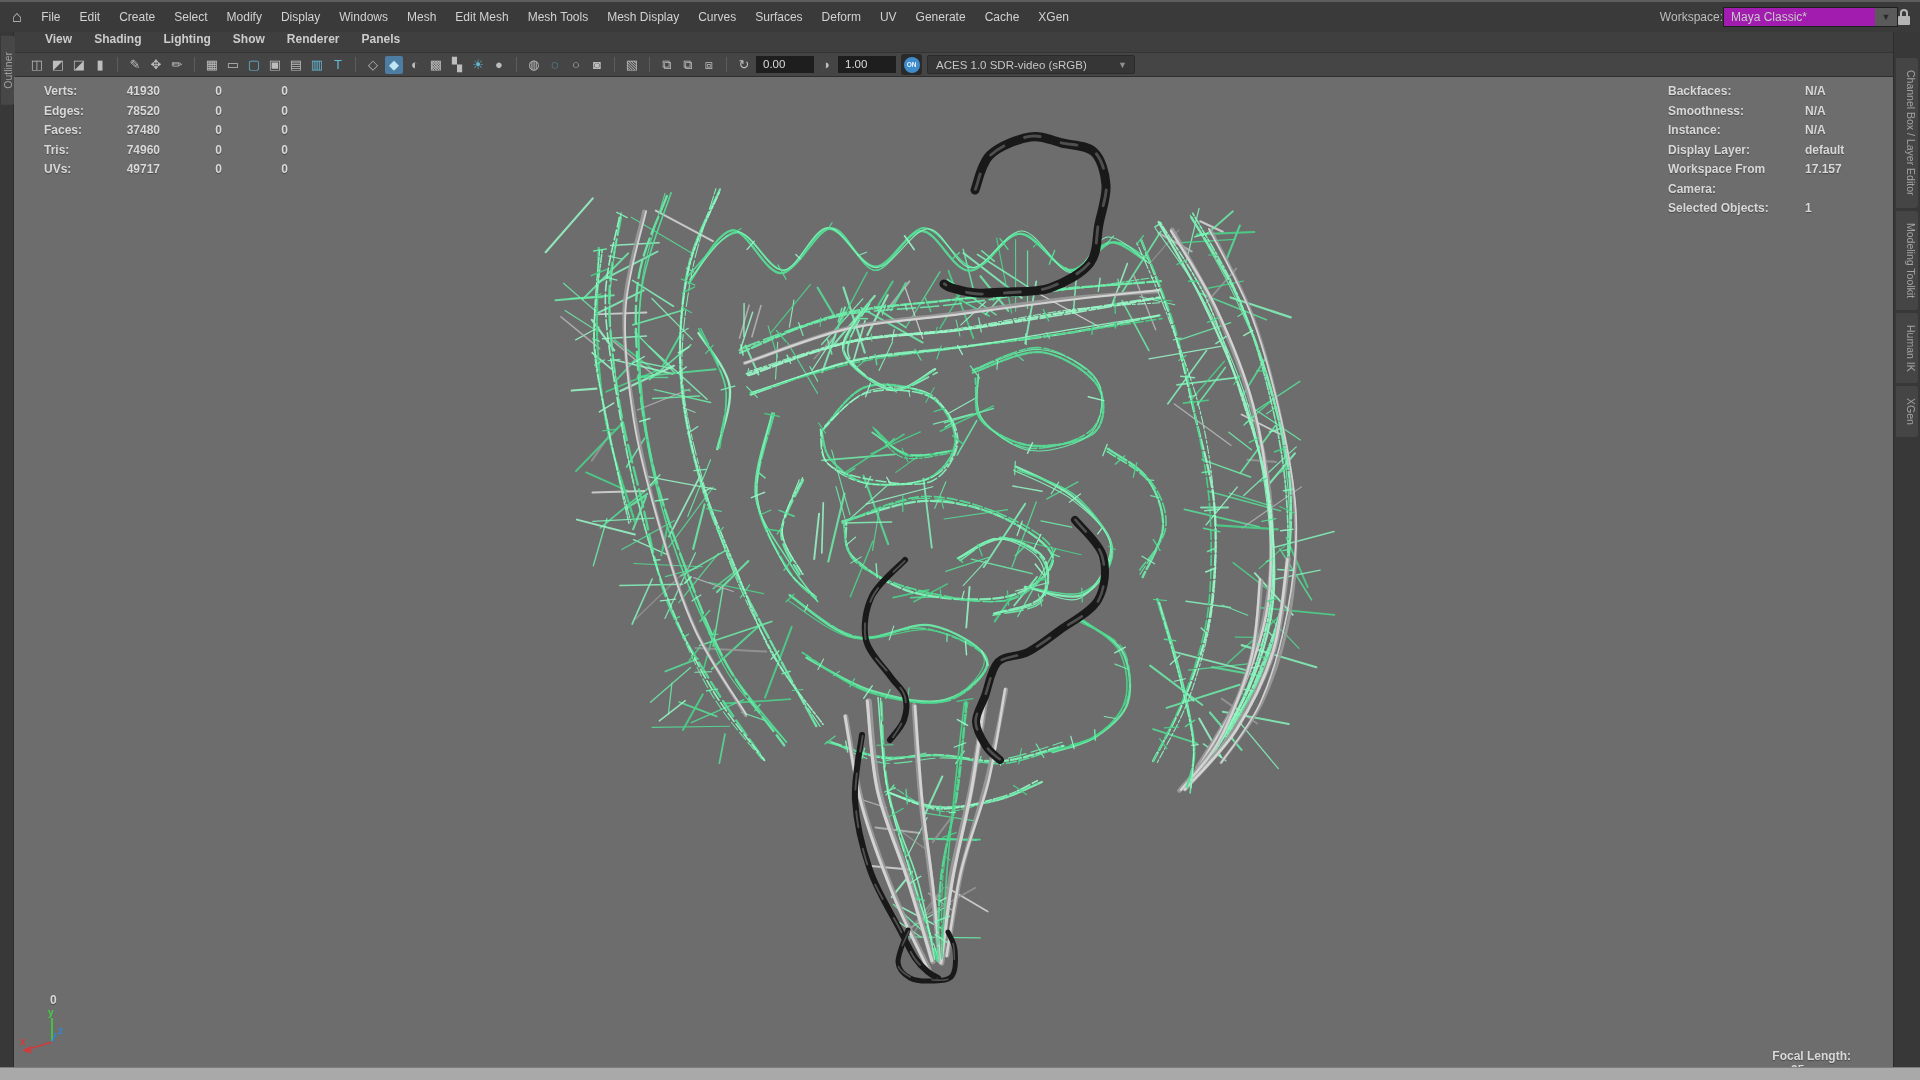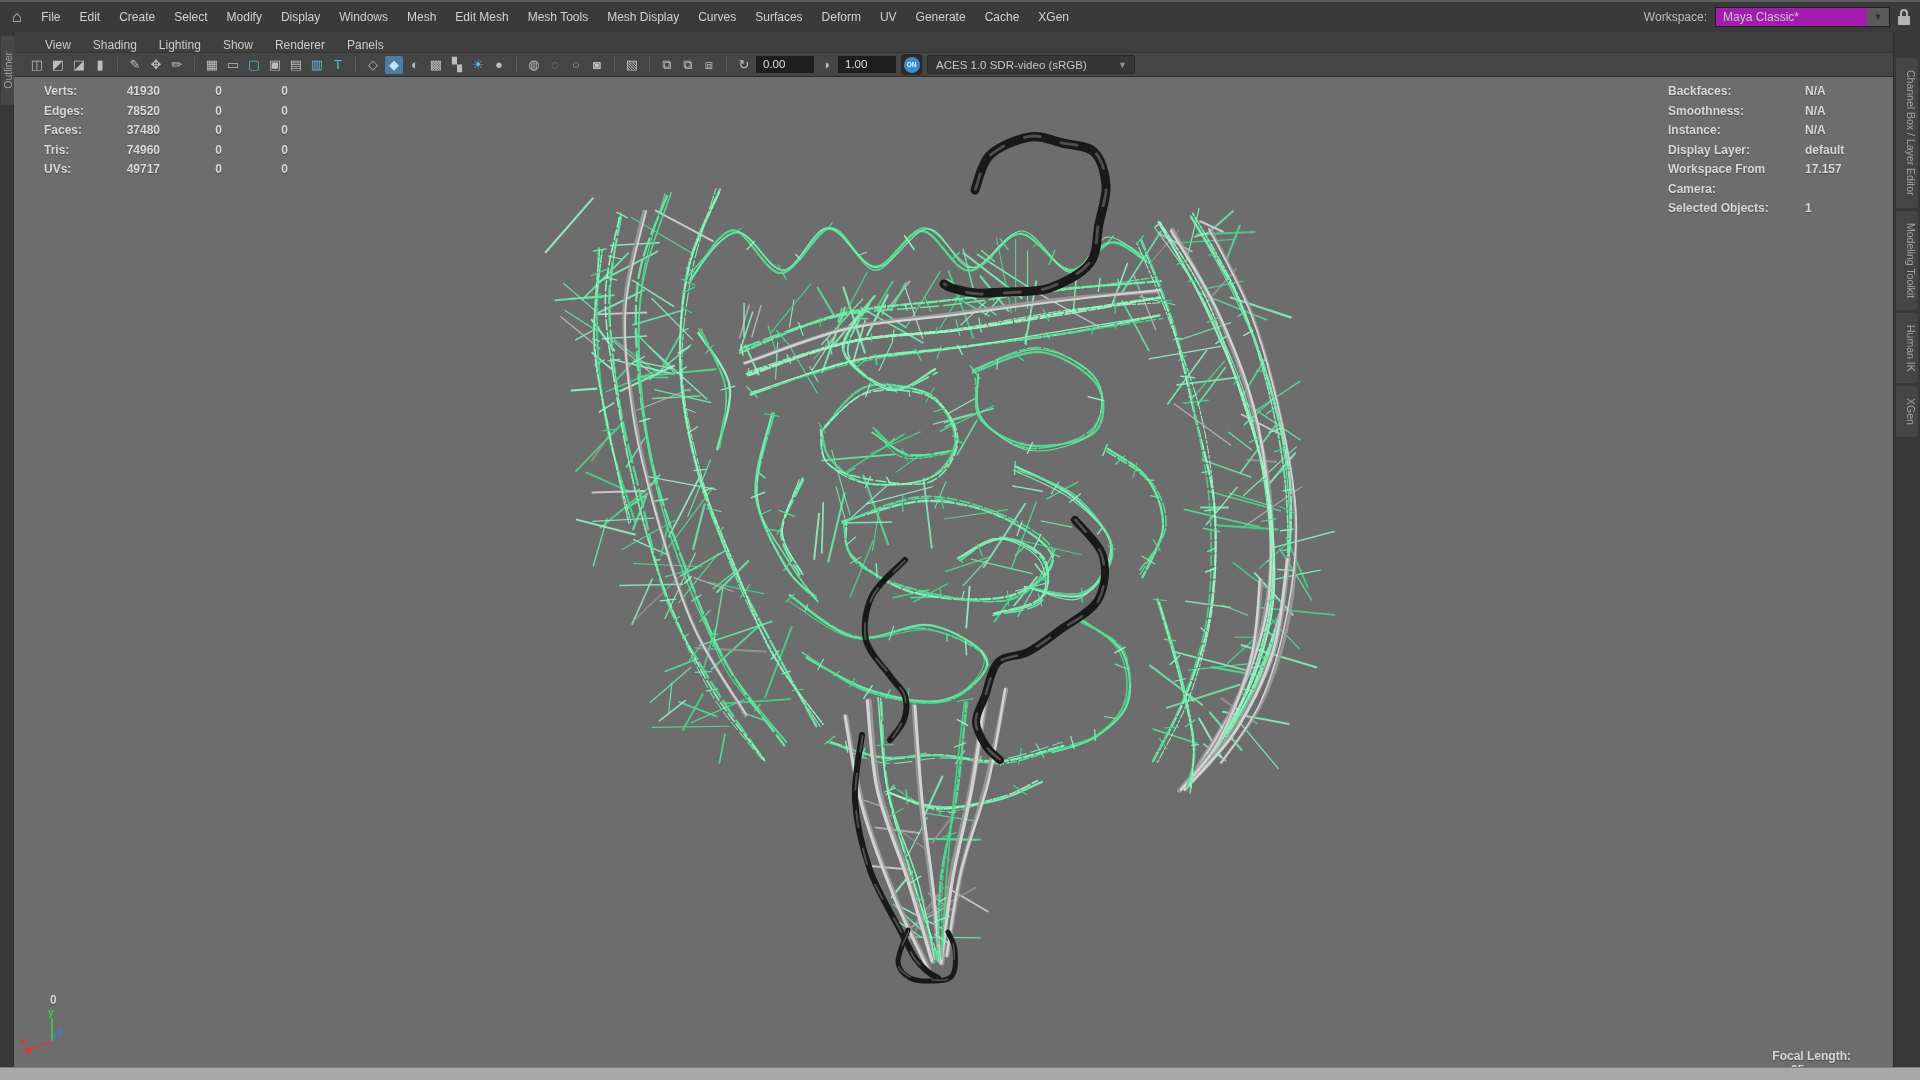--- a/index.html
+++ b/index.html
@@ -5,42 +5,42 @@
   html,body{margin:0;padding:0;background:#000;}
   *{box-sizing:border-box;}
   .window{position:relative;width:1920px;height:1080px;background:#3a3a3a;overflow:hidden;
           font-family:"Liberation Sans",sans-serif;-webkit-user-select:none;user-select:none;}
 
   
   .menubar{height:32px;background:#3a3a3a;border-top:2px solid #5e5e5e;display:flex;align-items:center;padding:0 8px;}
   .home{color:#c9c9c9;font-size:16px;margin:0 10px 0 4px;line-height:1;}
   .menus{display:flex;align-items:center;}
   .mitem{color:#d2d2d2;font-size:12px;padding:0 9.5px;cursor:default;white-space:nowrap;}
-  .workspace{margin-left:auto;display:flex;align-items:center;gap:8px;}
+  .workspace{margin-left:auto;display:flex;align-items:center;}
   .ws-label{color:#bdbdbd;font-size:12px;}
   .ws-select{width:175px;height:20px;background:#a21caf;border:1px solid #1f1f1f;display:flex;align-items:center;}
   .ws-value{flex:1;color:#c8c8c8;font-size:12px;padding-left:7px;white-space:nowrap;overflow:hidden;}
   .ws-arrow{width:22px;height:18px;background:#5a5a5a;color:#2a2a2a;font-size:9px;display:flex;align-items:center;justify-content:center;}
   .lock{width:12px;height:16px;position:relative;display:inline-block;margin-right:2px;}
   .lock .shackle{position:absolute;top:0;left:2px;width:8px;height:8px;border:2px solid #b5b5b5;border-bottom:none;border-radius:4px 4px 0 0;}
   .lock .lockbody{position:absolute;bottom:0;left:0;width:12px;height:9px;background:#b5b5b5;border-radius:1px;}
 
   
   .main{position:absolute;top:32px;left:0;right:0;bottom:13px;display:flex;}
   .edge{background:#383838;}
   .edge.left{width:14px;border-right:1px solid #2c2c2c;}
   .edge.right{width:27px;border-left:1px solid #2c2c2c;display:flex;flex-direction:column;align-items:center;}
   .vtab{background:#474747;color:#a2a2a2;font-size:10.5px;border-radius:0 3px 3px 0;}
   .vleft{writing-mode:vertical-rl;transform:rotate(180deg);margin-top:4px;margin-left:1px;padding:16px 1px;border-radius:3px 0 0 3px;}
   .vright{writing-mode:vertical-rl;margin-top:3px;padding:12px 1px;max-height:188px;overflow:hidden;border-radius:0 3px 3px 0;background:#454545;width:22px;text-align:center;}
   .vright:first-child{margin-top:26px;}
   .center{flex:1;display:flex;flex-direction:column;min-width:0;}
 
   
-  .panelmenu{height:21px;background:#3f3f3f;display:flex;align-items:flex-end;padding-left:20px;border-bottom:1px solid #343434;}
+  .panelmenu{height:21px;background:#3f3f3f;display:flex;align-items:flex-start;padding-left:20px;border-bottom:1px solid #343434;font-weight:bold;}
   .pmitem{color:#cccccc;font-size:12px;padding:0 11px;white-space:nowrap;}
   .toolbar{height:24px;background:#454545;display:flex;align-items:center;gap:3px;padding-left:14px;border-bottom:1px solid #2e2e2e;}
   .tbicon{width:18px;height:18px;display:flex;align-items:center;justify-content:center;color:#bdbdbd;font-size:13px;border-radius:2px;line-height:1;}
   .tbicon.teal{color:#66b9d6;}
   .tbicon.sel{background:#4d7da3;color:#bfe6f2;}
   .tbsep{width:1px;height:15px;background:#5c5c5c;margin:0 5px;}
   .tbfield{width:58px;height:17px;background:#1e1e1e;color:#dcdcdc;font-size:11.5px;line-height:17px;padding-left:7px;border-radius:0;}
   .tbtogglewrap{width:21px;height:21px;background:#2a2a2a;border-radius:3px;display:flex;align-items:center;justify-content:center;margin:0 2px;}
   .tbtoggle{width:16px;height:16px;border-radius:50%;background:#3f8ccc;color:#eaf6ff;font-size:6.5px;font-weight:bold;display:flex;align-items:center;justify-content:center;}
   .tbdrop{width:208px;height:19px;background:#363636;border:1px solid #2a2a2a;border-radius:2px;display:flex;align-items:center;}

